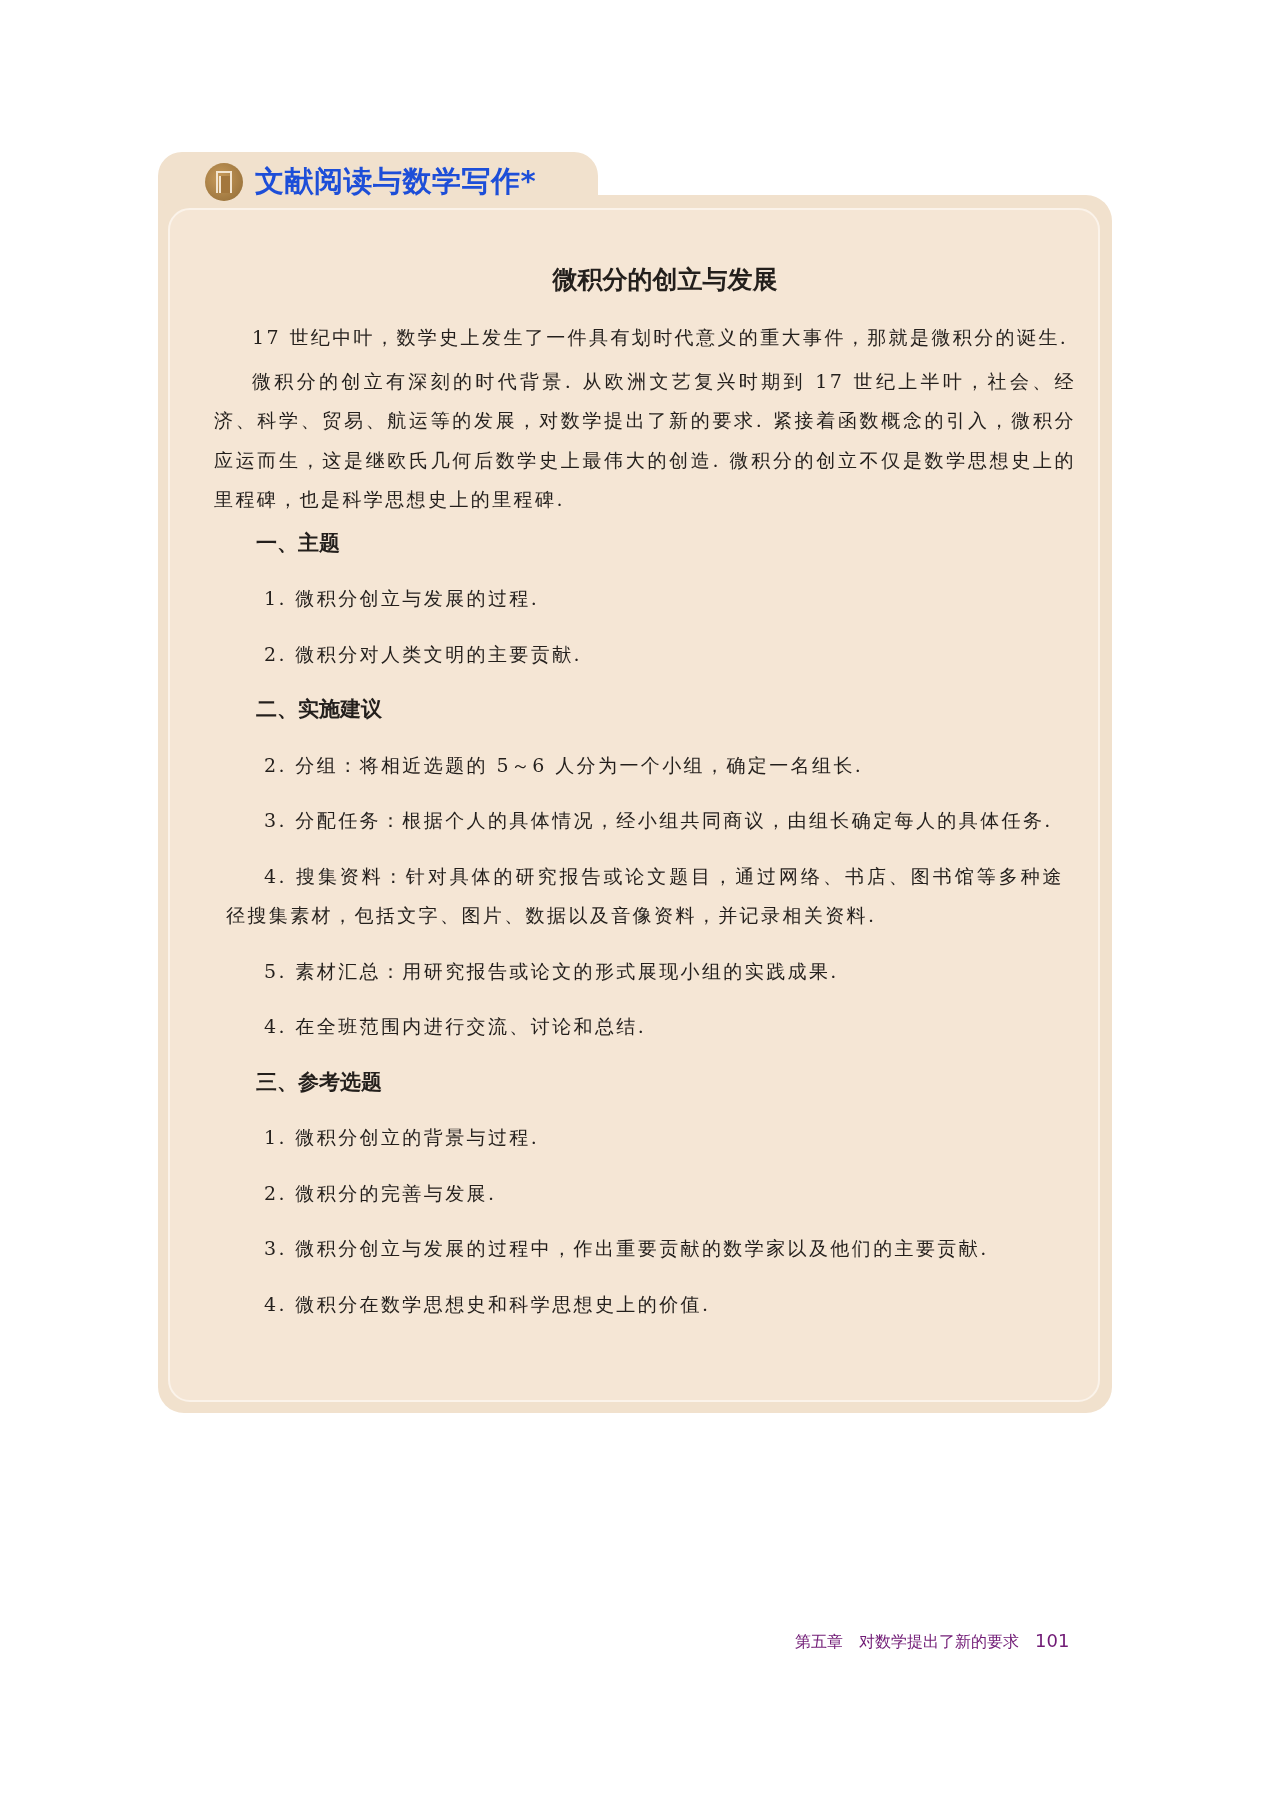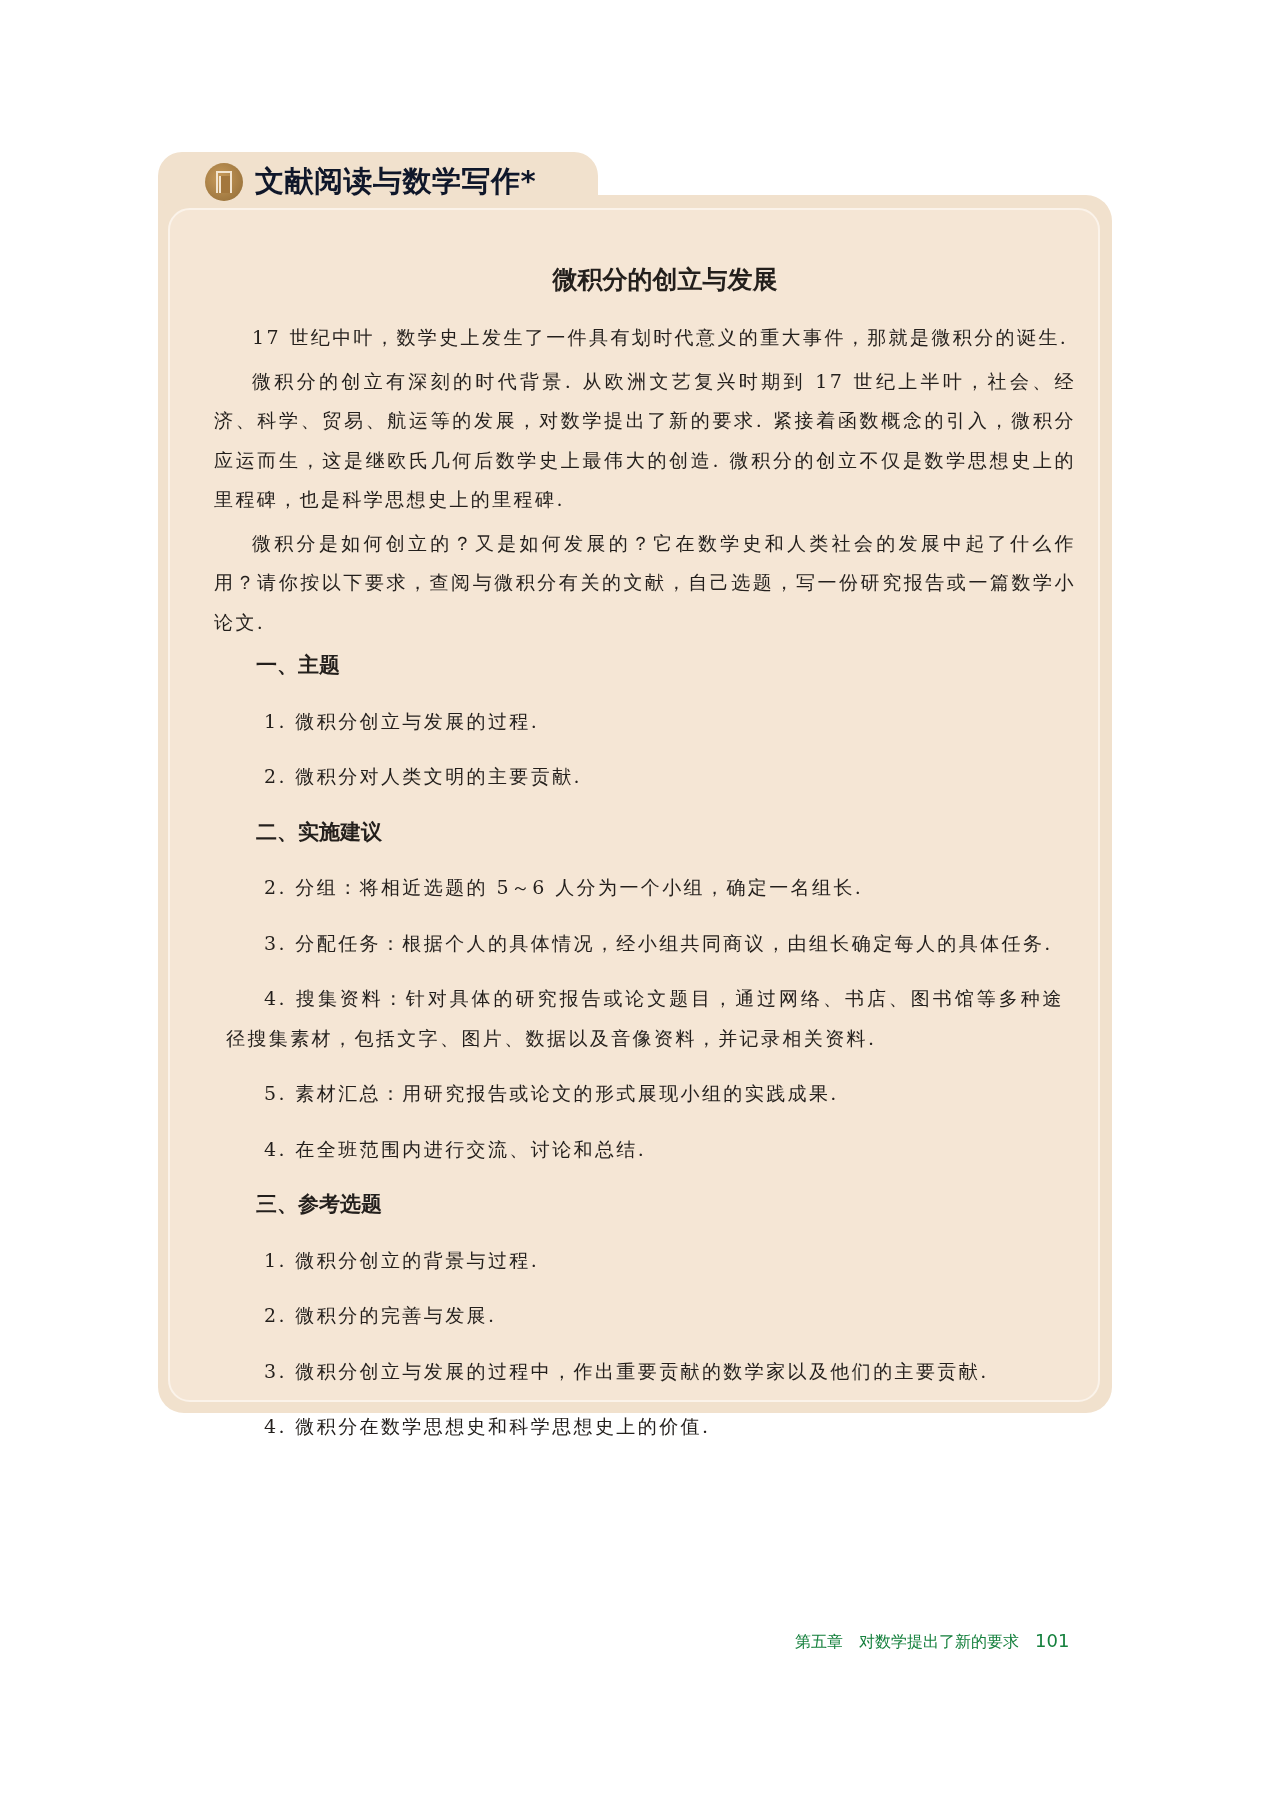--- a/index.html
+++ b/index.html
@@ -77,21 +77,21 @@
       top: 13px;
       width: 9px;
       height: 17px;
       background: #a3773d;
       border-left: 2px solid #f3e5cf;
     }
     .section-title {
       font-family: "DejaVu Sans", "Liberation Sans", sans-serif;
       font-size: 29px;
       font-weight: bold;
-      color: #0f172a;
+      color: #1d4ed8;
       letter-spacing: 0.5px;
     }
     .content {
       position: absolute;
       left: 210px;
       top: 240px;
       width: 870px;
     }
     .doc-title {
       text-align: center;
@@ -124,21 +124,21 @@
       margin: 16px;
       text-align: justify;
       letter-spacing: 2.4px;
     }
     .footer {
       position: absolute;
       left: 795px;
       top: 1630px;
       font-family: "DejaVu Sans", "Liberation Sans", sans-serif;
       font-size: 16px;
-      color: #15803d;
+      color: #701a75;
       display: flex;
       align-items: baseline;
       gap: 16px;
     }
     .footer .page-num {
       font-size: 18px;
     }
   </style>
 </head>
 <body>
@@ -150,21 +150,20 @@
 <div class="section-header">
   <span class="section-icon"></span>
   <span class="section-title">文献阅读与数学写作*</span>
 </div>
 
 <div class="content">
   <div class="doc-title">微积分的创立与发展</div>
 
   <p class="para">17 世纪中叶，数学史上发生了一件具有划时代意义的重大事件，那就是微积分的诞生.</p>
   <p class="para">微积分的创立有深刻的时代背景. 从欧洲文艺复兴时期到 17 世纪上半叶，社会、经济、科学、贸易、航运等的发展，对数学提出了新的要求. 紧接着函数概念的引入，微积分应运而生，这是继欧氏几何后数学史上最伟大的创造. 微积分的创立不仅是数学思想史上的里程碑，也是科学思想史上的里程碑.</p>
-  <p class="para">微积分是如何创立的？又是如何发展的？它在数学史和人类社会的发展中起了什么作用？请你按以下要求，查阅与微积分有关的文献，自己选题，写一份研究报告或一篇数学小论文.</p>
 
   <p class="heading">一、主题</p>
   <p class="item">1. 微积分创立与发展的过程.</p>
   <p class="item">2. 微积分对人类文明的主要贡献.</p>
 
   <p class="heading">二、实施建议</p>
   <p class="item">2. 分组：将相近选题的 5～6 人分为一个小组，确定一名组长.</p>
   <p class="item">3. 分配任务：根据个人的具体情况，经小组共同商议，由组长确定每人的具体任务.</p>
   <p class="item">4. 搜集资料：针对具体的研究报告或论文题目，通过网络、书店、图书馆等多种途径搜集素材，包括文字、图片、数据以及音像资料，并记录相关资料.</p>
   <p class="item">5. 素材汇总：用研究报告或论文的形式展现小组的实践成果.</p>

